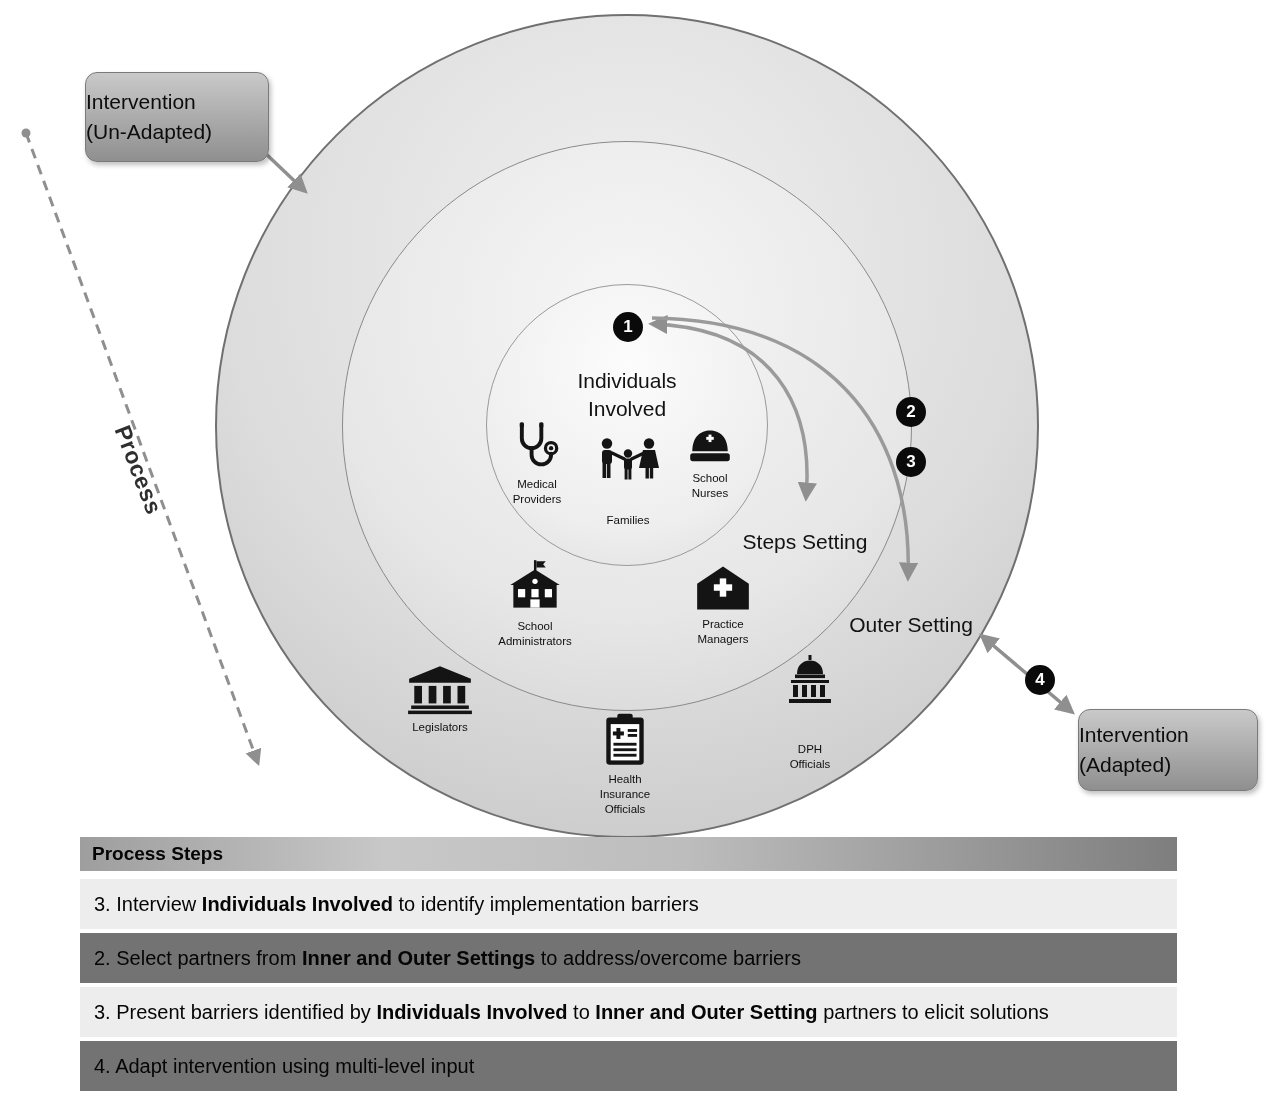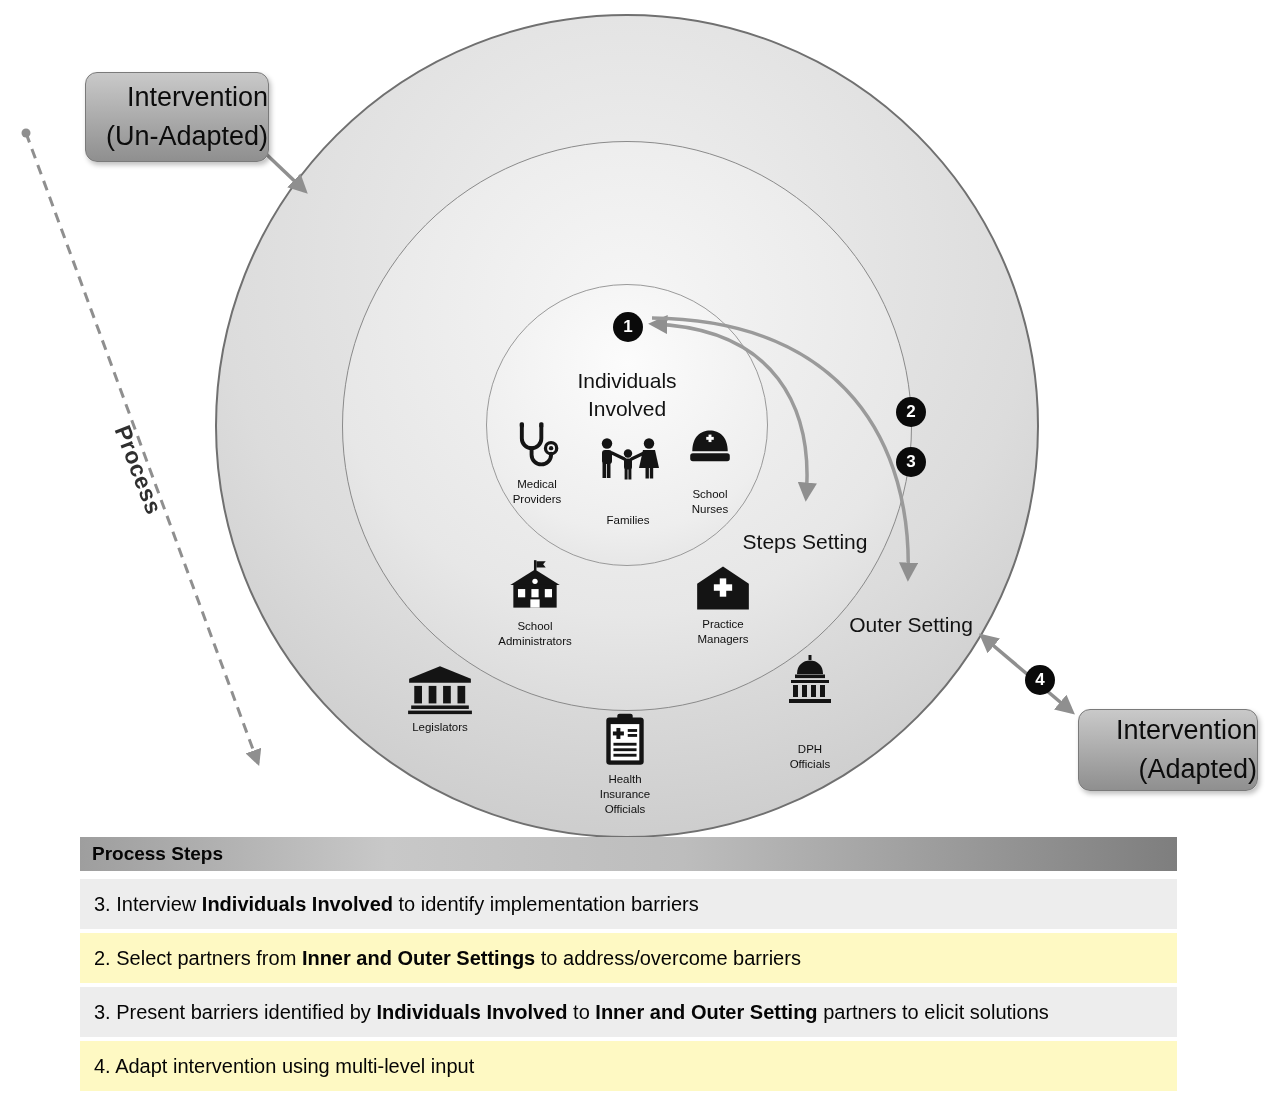--- a/index.html
+++ b/index.html
@@ -24,21 +24,21 @@
     border:1.5px solid #9a9a9a;box-sizing:border-box;
   }
   .overlay{position:absolute;left:0;top:0;width:1280px;height:840px;pointer-events:none;}
   .ring-title{position:absolute;font-size:21px;color:#121212;text-align:center;transform:translateX(-50%);line-height:1.35;margin-top:11px;}
   .badge{
     position:absolute;width:30px;height:30px;border-radius:50%;background:#0a0a0a;color:#fff;
     display:flex;align-items:center;justify-content:center;font-size:17px;font-weight:bold;
     transform:translate(-50%,-50%);
   }
   .callout{
-    position:absolute;border-radius:12px;text-align:right;font-size:27px;line-height:1.45;color:#0c0c0c;
+    position:absolute;border-radius:12px;text-align:left;font-size:21px;line-height:1.45;color:#0c0c0c;
     background:linear-gradient(to bottom,#c9c9c9 0%,#a9a9a9 55%,#8f8f8f 100%);
     border:1px solid #7a7a7a;box-shadow:2px 3px 5px rgba(0,0,0,0.25);
     display:flex;flex-direction:column;justify-content:center;
   }
   .callout.unadapted{left:85px;top:72px;width:182px;height:88px;}
   .callout.adapted{left:1078px;top:709px;width:178px;height:80px;}
   .process-label{
     position:absolute;left:138px;top:470px;transform:translate(-50%,-50%) rotate(69deg);
     font-size:23px;font-weight:600;color:#2f2f2f;letter-spacing:0.5px;
   }
@@ -53,21 +53,21 @@
     font-size:19px;font-weight:bold;color:#050505;
     background:linear-gradient(90deg,#9e9e9e 0%,#c8c8c8 28%,#bdbdbd 55%,#7e7e7e 100%);
     border-bottom:2px solid #ffffff;
   }
   .step-rows{margin-top:6px;}
   .step-row{
     height:50px;display:flex;align-items:center;padding-left:14px;box-sizing:border-box;
     font-size:20px;color:#050505;margin-bottom:4px;
   }
   .step-row.odd{background:#ededed;}
-  .step-row.even{background:#fef9c3;}
+  .step-row.even{background:#737373;}
   .step-row b{font-weight:bold;}
 </style>
 </head>
 <body>
 
 <div class="canvas">
 
   <div class="circle outer"></div>
   <div class="circle middle"></div>
   <div class="circle inner"></div>
@@ -142,21 +142,21 @@
         <circle cx="53" cy="7.5" r="5.2"></circle>
         <path d="M47 14 h12 l4 18 h-20 z"></path>
         <rect x="49.5" y="31.5" width="3.4" height="11"></rect>
         <rect x="53.8" y="31.5" width="3.4" height="11"></rect>
       </g>
       <path d="M16 17 L28.5 23 M48 17 L35.5 23" stroke="#141414" stroke-width="3.2" stroke-linecap="round" fill="none"></path>
     </svg>
     <div class="icon-label lbl-w70">Families</div>
   </div>
 
-  <div class="icon-group" style="left:710px;top:424px;gap:16px;">
+  <div class="icon-group" style="left:710px;top:424px;">
     <svg viewBox="0 0 48 40" width="50" height="42">
       <path d="M7 26 C7 12 15 6 24 6 C33 6 41 12 41 26 Z" fill="#141414"></path>
       <rect x="20.4" y="12.2" width="7.2" height="2.8" fill="#ffffff"></rect>
       <rect x="22.6" y="10" width="2.8" height="7.2" fill="#ffffff"></rect>
       <rect x="5" y="28" width="38" height="7.5" rx="2.5" fill="#141414"></rect>
     </svg>
     <div class="icon-label lbl-w56">School Nurses</div>
   </div>
 
   <div class="icon-group" style="left:723px;top:562px;">

